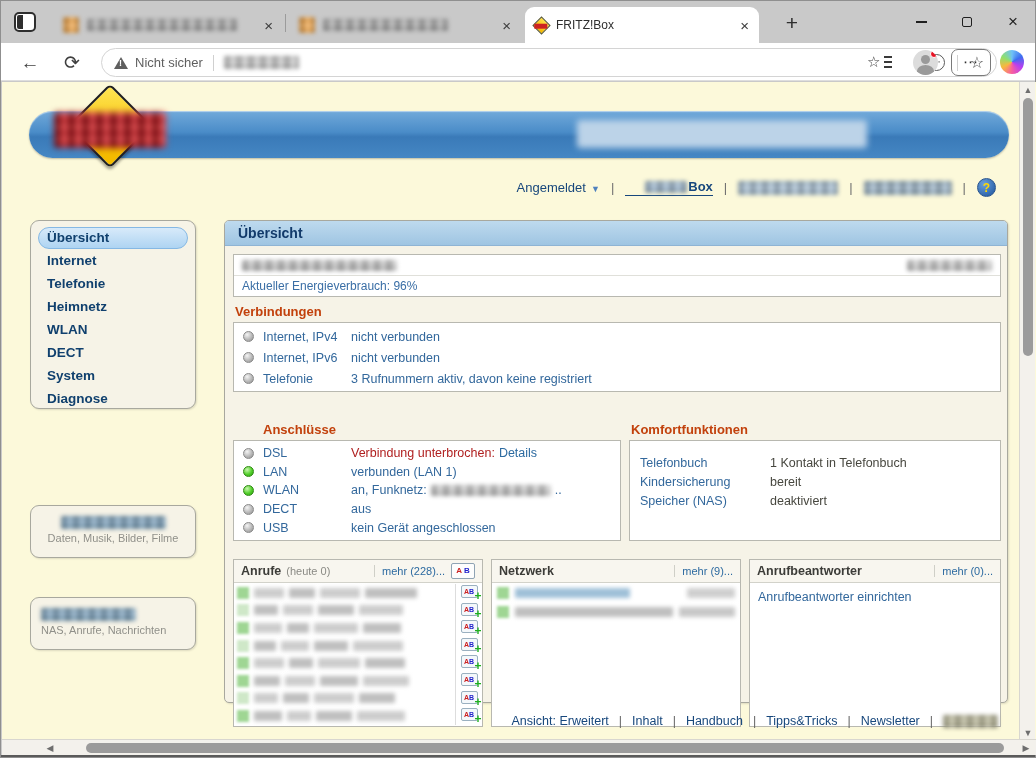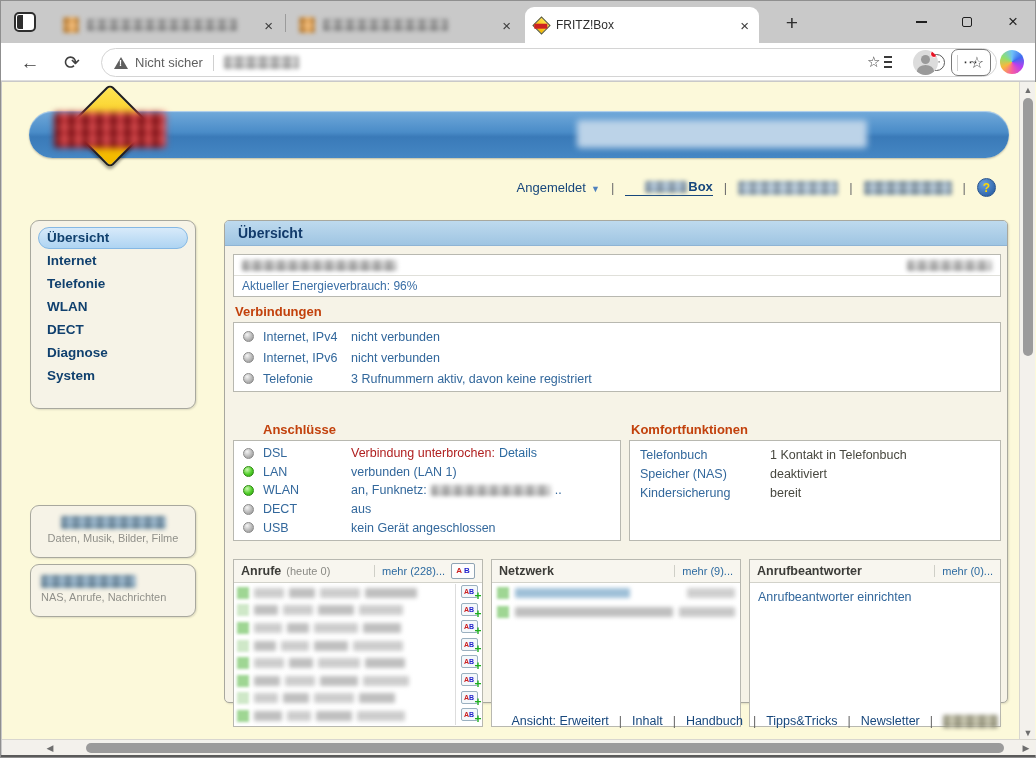--- a/index.html
+++ b/index.html
@@ -92,21 +92,21 @@
       box-shadow:1px 1px 2px rgba(0,0,0,.12);}
   .nav{top:138px;width:166px;height:189px;padding:6px 7px;}
   .nav-item{font-weight:bold;font-size:13.5px;color:#10406e;padding:2px 9px;line-height:18px;margin-bottom:1px;}
   .nav-item.selected{background:linear-gradient(180deg,#d8eafa,#aed4f2);border:1px solid #85b8e4;
       border-radius:11px;padding:1px 8px;}
   .shortcut{padding:8px 10px;}
   .shortcut .t{font-weight:bold;font-size:13.5px;color:#0f3d70;}
   .shortcut .s{font-size:11px;color:#90908a;margin-top:3px;}
   .sc1{top:348px;width:166px;height:51px;}
   .sc2{top:423px;width:166px;height:53px;text-align:center;}
-  .sc3{top:482px;width:166px;height:53px;}
+  .sc3{top:515px;width:166px;height:53px;}
 
   
   .main{position:absolute;left:222px;top:138px;width:784px;height:483px;background:#f6f3e7;
       border:1px solid #a8a89e;border-radius:5px;box-shadow:1px 1px 2px rgba(0,0,0,.12);}
   .main-header{height:25px;background:linear-gradient(180deg,#bedaee,#9fc5e2);border-bottom:1px solid #8fb4d4;
       border-radius:4px 4px 0 0;display:flex;align-items:center;padding:0 13px;
       font-weight:bold;font-size:14px;color:#123a6a;}
   .main-body{position:absolute;left:8px;top:33px;right:8px;bottom:8px;}
 
   .whitebox{background:#fff;border:1px solid #b8b8b0;}
@@ -119,21 +119,21 @@
   .ledrow{display:flex;align-items:center;height:21px;padding:0 9px;font-size:12.5px;color:#33689c;}
   .led{width:11px;height:11px;border-radius:50%;margin-right:9px;flex:0 0 auto;
       background:radial-gradient(circle at 35% 30%,#f4f4f4,#b9b9b9 55%,#8d8d8d);border:1px solid #8a8a8a;}
   .led.green{background:radial-gradient(circle at 35% 30%,#c9f7b0,#52cf2a 55%,#2a9a10);border:1px solid #2f8a12;}
   .lbl{width:88px;flex:0 0 auto;}
   .err{color:#b02020;}
   .lnk{color:#2c6aa0;}
 
   .ports{position:absolute;left:0;top:186px;width:388px;height:101px;padding:3px 0;}
   .ports .ledrow{height:18.6px;}
-  .comfort{position:absolute;left:396px;top:186px;width:372px;height:101px;padding:4px 0;}
+  .comfort{position:absolute;left:396px;top:186px;width:372px;height:101px;padding:12px 0;}
   .cmrow{display:flex;align-items:center;height:19px;padding:0 10px;font-size:12.5px;}
   .cmrow .cl{width:130px;color:#33689c;flex:0 0 auto;}
   .cmrow .cv{color:#47473f;}
 
   .panel{position:absolute;top:305px;height:168px;background:#fff;border:1px solid #b8b8b0;}
   .panel-h{height:23px;background:#f8f6ef;border-bottom:1px solid #d2d2ca;display:flex;align-items:center;padding:0 7px;}
   .panel-h .t{font-weight:bold;font-size:12.5px;color:#3c3c38;}
   .panel-h .suf{font-size:11px;color:#8a8a84;margin-left:5px;}
   .panel-h .more{margin-left:auto;font-size:11px;color:#2c6aa0;border-left:1px solid #cfcfc7;padding-left:7px;}
   .p-calls{left:0;width:250px;}
@@ -262,24 +262,25 @@
       <span class="sep">|</span>
       <span class="bx" style="width:88px;height:14px;background-color:#9eb6c8;"></span>
       <span class="sep">|</span>
       <span class="help-circle">?</span>
     </div>
 
     <div class="sidebox nav">
       <div class="nav-item selected">Übersicht</div>
       <div class="nav-item">Internet</div>
       <div class="nav-item">Telefonie</div>
+      <div class="nav-item">Heimnetz</div>
       <div class="nav-item">WLAN</div>
       <div class="nav-item">DECT</div>
+      <div class="nav-item">System</div>
       <div class="nav-item">Diagnose</div>
-      <div class="nav-item">System</div>
     </div>
 
     <div class="sidebox shortcut sc2">
       <div class="t"><span class="bx" style="width:105px;height:13px;background-color:#7fa3bd;"></span></div>
       <div class="s">Daten, Musik, Bilder, Filme</div>
     </div>
     <div class="sidebox shortcut sc3">
       <div class="t"><span class="bx" style="width:95px;height:13px;background-color:#7fa3bd;"></span></div>
       <div class="s">NAS, Anrufe, Nachrichten</div>
     </div>
@@ -348,26 +349,26 @@
             <span>kein Gerät angeschlossen</span>
           </div>
         </div>
 
         <div class="whitebox comfort">
           <div class="cmrow">
             <span class="cl">Telefonbuch</span>
             <span class="cv">1 Kontakt in Telefonbuch</span>
           </div>
           <div class="cmrow">
+            <span class="cl">Kindersicherung</span>
+            <span class="cv">bereit</span>
+          </div>
+          <div class="cmrow">
             <span class="cl">Speicher (NAS)</span>
             <span class="cv">deaktiviert</span>
-          </div>
-          <div class="cmrow">
-            <span class="cl">Kindersicherung</span>
-            <span class="cv">bereit</span>
           </div>
         </div>
 
         <div class="panel p-calls">
           <div class="panel-h">
             <span class="t">Anrufe</span>
             <span class="suf">(heute 0)</span>
             <span class="more">mehr (228)...</span>
             <span class="abbtn"><span class="abA">A</span> <span class="abB">B</span></span>
           </div>

